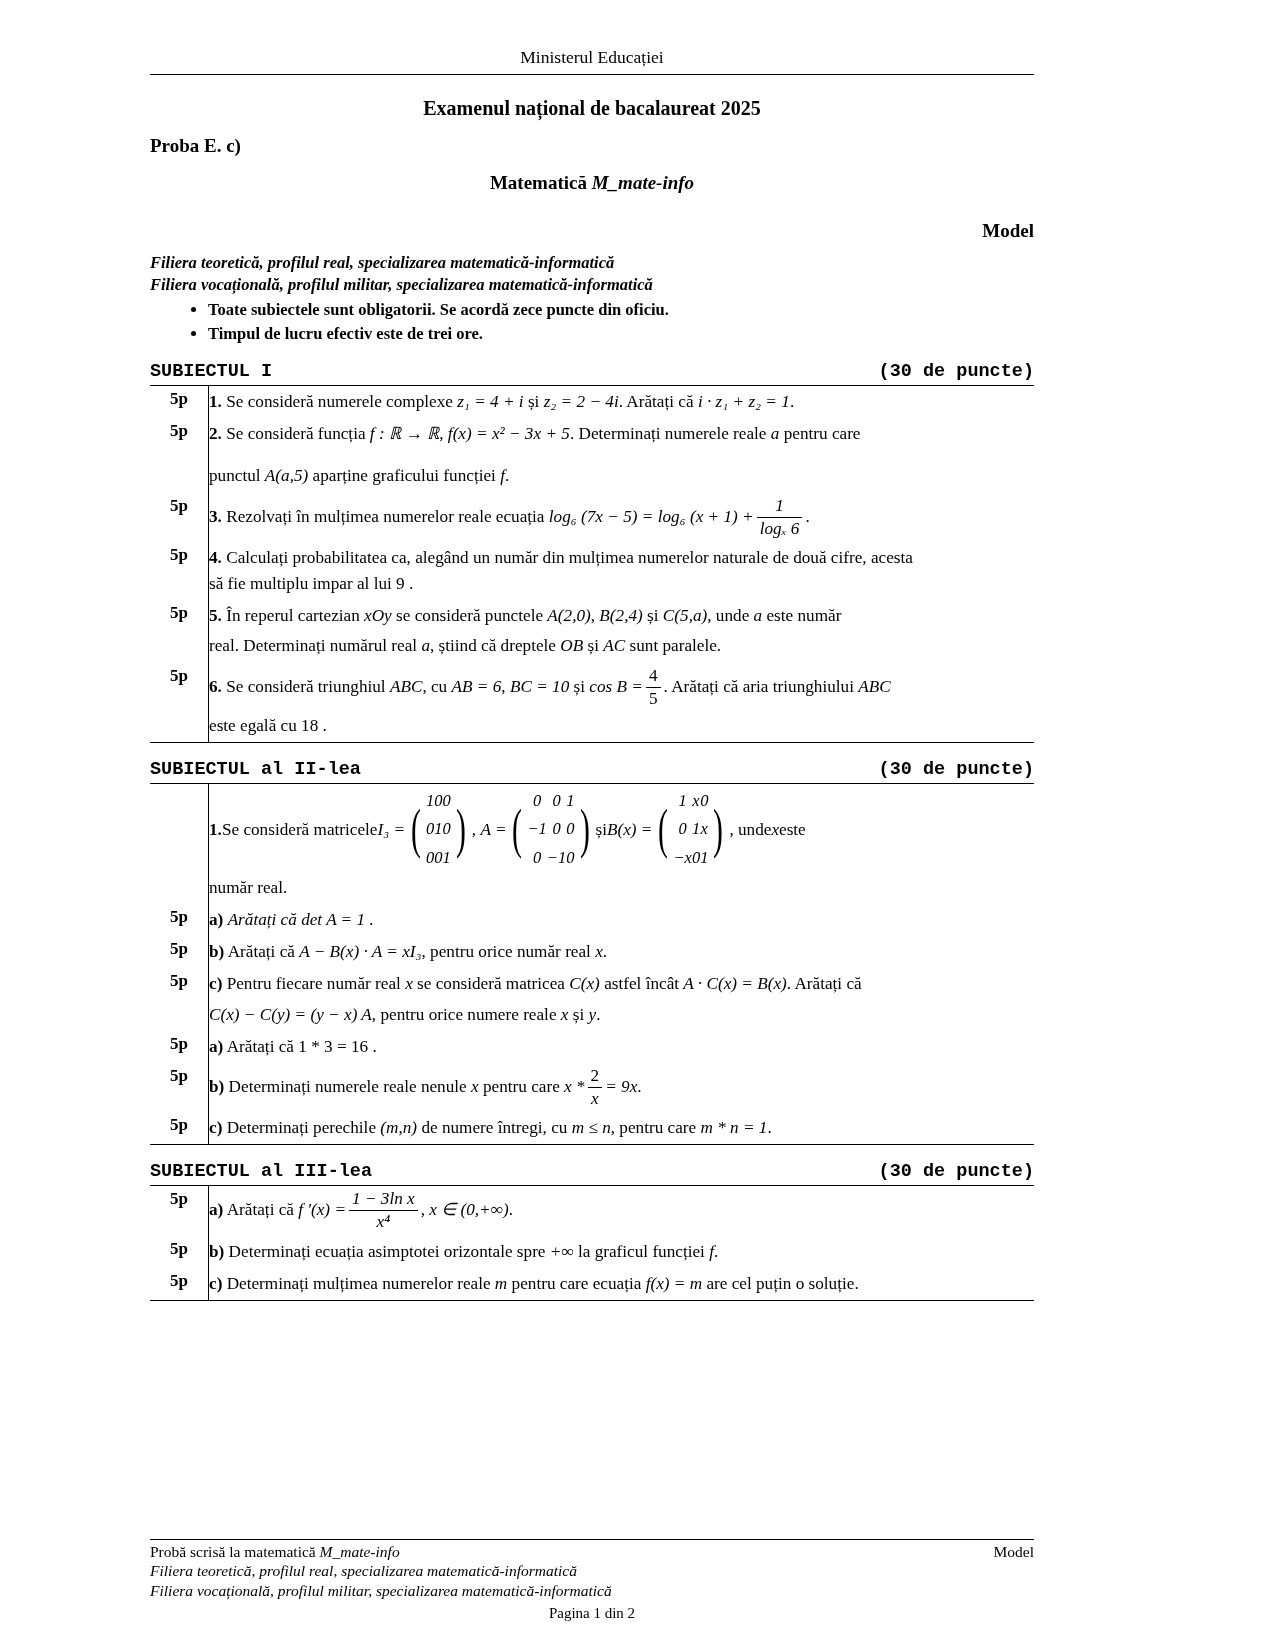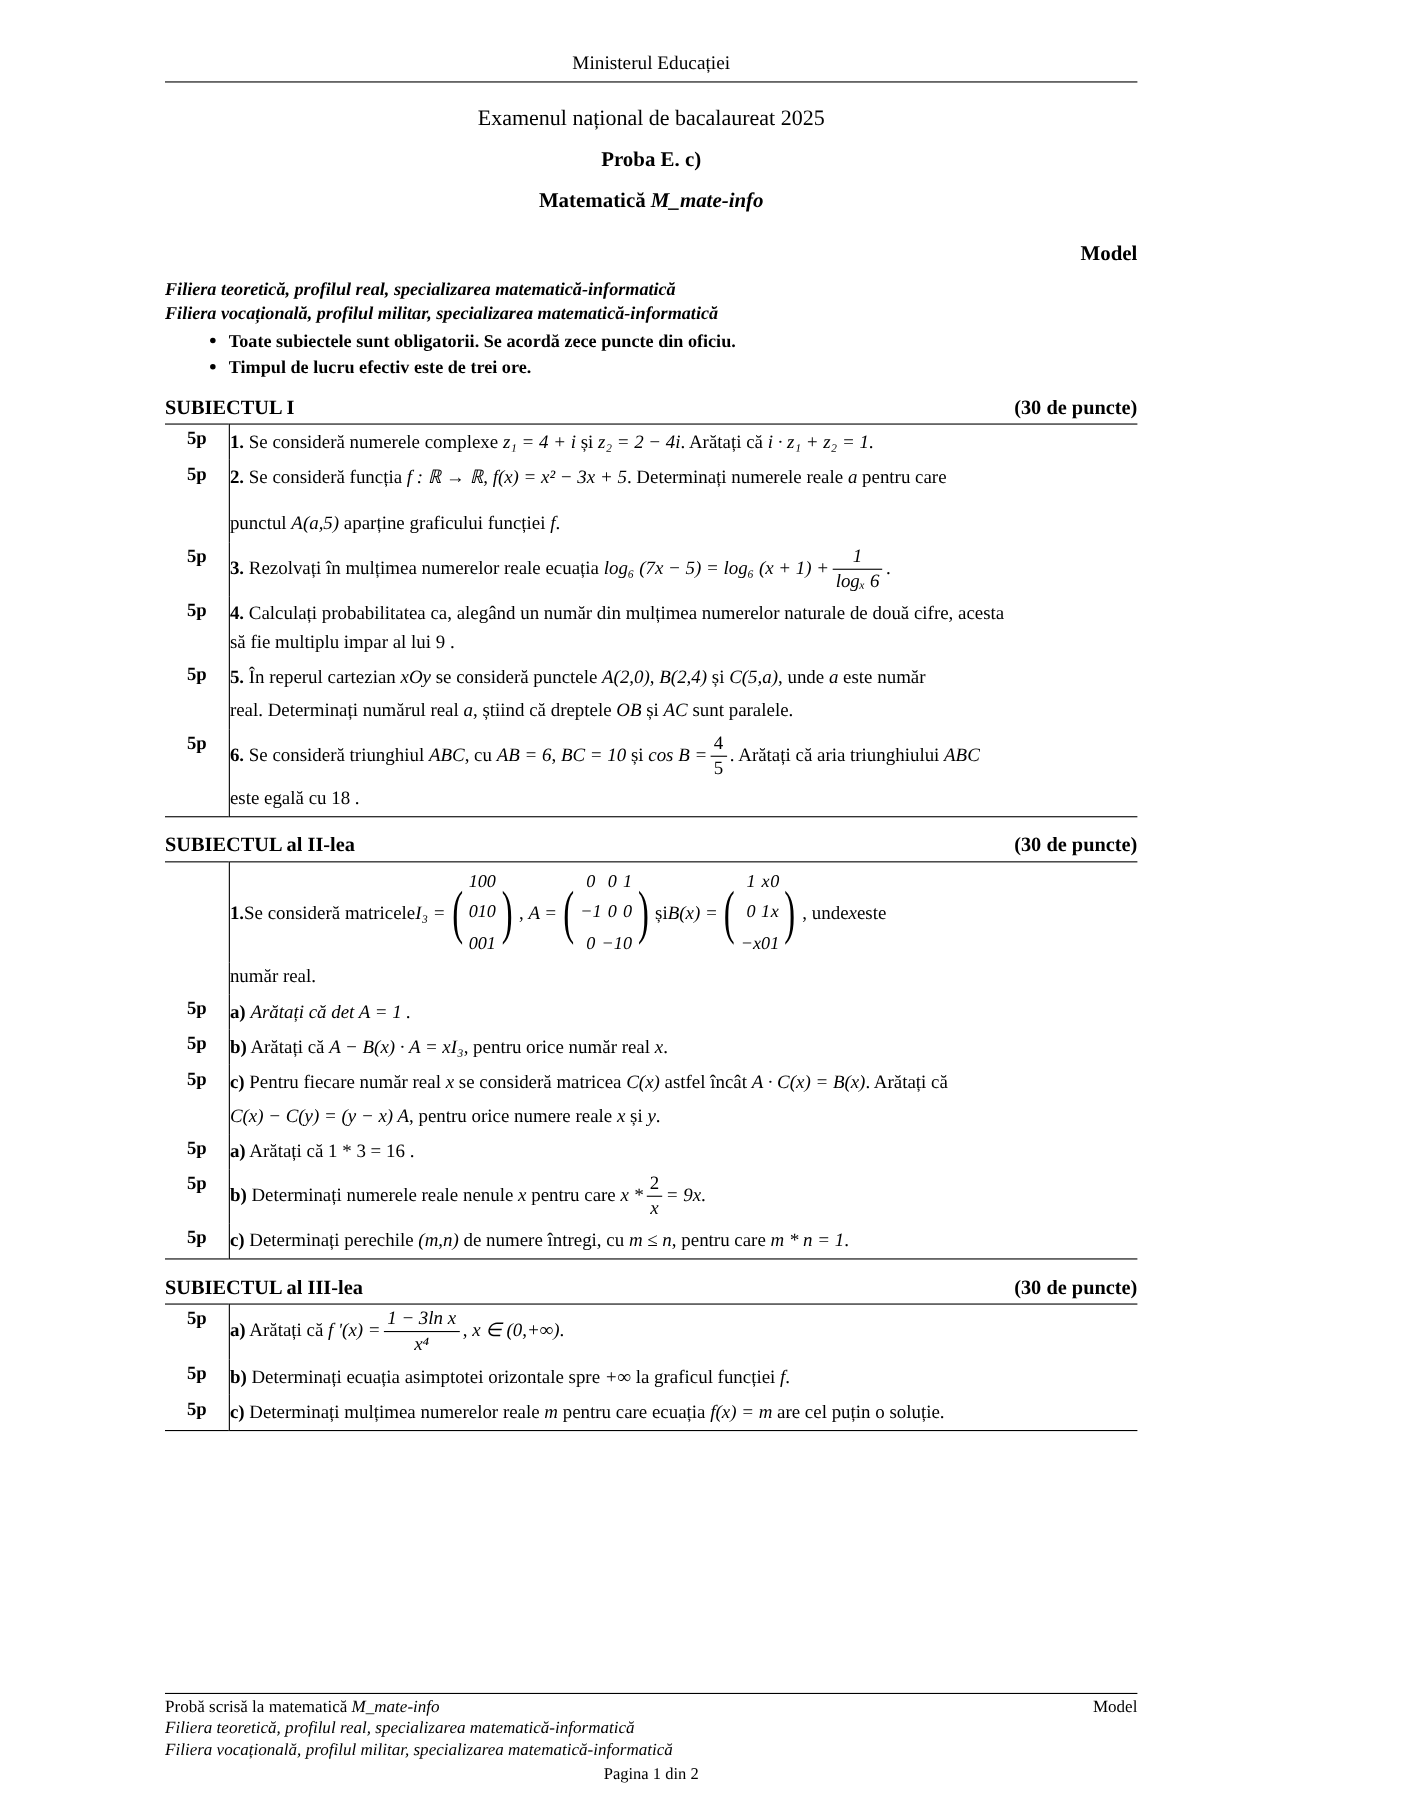--- a/index.html
+++ b/index.html
@@ -7,31 +7,31 @@
     width:1275px;
     background:#ffffff;
     font-family:"Liberation Serif", serif;
     color:#000;
   }
   .page { width:1184px; min-height:1650px; box-sizing:border-box; padding:46px 150px 20px 150px; position:relative; }
 
   .hdr { text-align:center; font-size:17.5px; line-height:1.28; }
   .hdr-rule { border-bottom:1.4px solid #000; margin:6px 0 0 0; }
 
-  .title { text-align:center; font-weight:normal; font-size:20px; margin-top:22px; }
-  .subtitle { text-align:center; font-weight:bold; font-size:19px; margin-top:15px; }
+  .title { text-align:center; font-weight:bold; font-size:20px; margin-top:22px; }
+  .subtitle { font-weight:bold; font-size:19px; margin-top:15px; }
   .subtitle2 { text-align:center; font-weight:bold; font-size:19px; margin-top:15px; }
   .it { font-style:italic; }
   .model { text-align:right; font-weight:bold; font-size:19px; margin-top:26px; }
 
   .filiera { font-weight:bold; font-style:italic; font-size:16.5px; line-height:1.33; margin-top:10px;}
   ul.bullets { margin:2px 0 0 0; padding-left:30px; }
   ul.bullets li { font-weight:bold; font-size:16.5px; line-height:1.42;margin-left:28px; }
 
-  .sect-head { display:flex; justify-content:space-between; align-items:flex-end; font-weight:bold; font-size:18.5px; margin-top:16px; }
+  .sect-head { display:flex; justify-content:space-between; align-items:flex-end; font-weight:bold; font-size:18.5px; margin-top:16px;font-family:Liberation Mono, monospace; }
 
   table.block { width:100%; border-collapse:collapse; margin-top:3px; border-top:1.4px solid #000; border-bottom:1.4px solid #000; }
   table.block td { vertical-align:top; padding:3px 0; }
   td.pts { width:58px; text-align:center; font-weight:bold; font-size:17px; border-right:1.2px solid #000; padding-right:8px; padding-top:6px; }
   td.pts.empty { border-right:1.2px solid #000; }
   td.body { padding-left:14px; font-size:17.2px; line-height:1.52; text-align:justify; }
 
   .mathi { font-style:italic; }
   .frac { display:inline-block; vertical-align:middle; text-align:center; margin:0 3px; }
   .frac .num { display:block; padding:0 3px; border-bottom:1.1px solid #000; line-height:1.22; }

